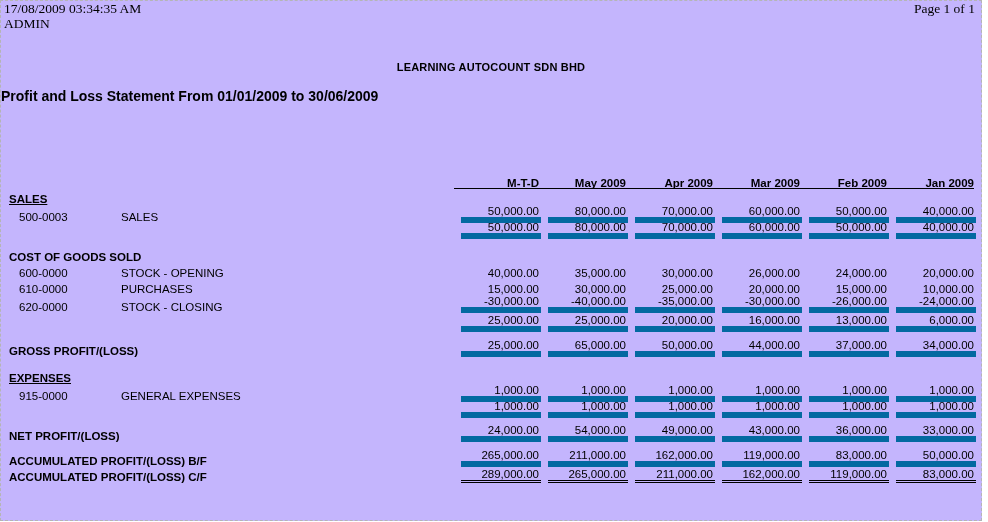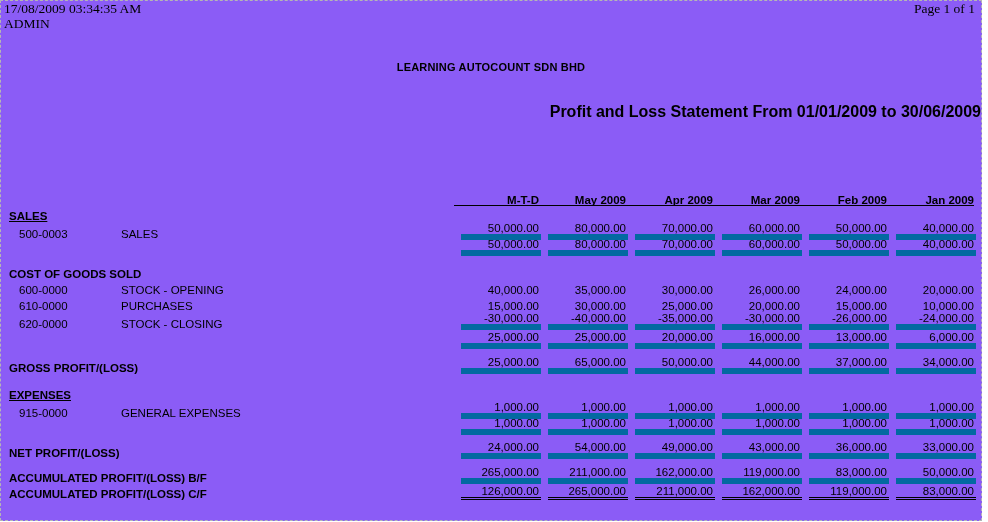--- a/index.html
+++ b/index.html
@@ -7,38 +7,38 @@
   body {
     width: 988px; height: 522px;
     font-family: "Liberation Sans", sans-serif;
     color: #000000;
     overflow: hidden;
   }
   .page {
     position: relative;
     width: 982px; height: 521px;
     border: 1px dashed #b5b5b5;
-    background: #8b5cf6;
+    background: #c4b5fd;
     overflow: hidden;
   }
   
   .print-header {
     display: flex; justify-content: space-between; align-items: flex-start;
     font-family: "Liberation Serif", serif;
     font-size: 13.5px; line-height: 14.5px;
     padding: 1px 6px 0 3px;
   }
   
   .company-name {
     margin-top: 30px; text-align: center;
     font-size: 11px; font-weight: bold; letter-spacing: 0.2px;
   }
   .report-title {
-    margin-top: 30px; text-align: right;
-    font-size: 16px; font-weight: bold;
+    margin-top: 15px; text-align: left;
+    font-size: 14px; font-weight: bold;
   }
   
   .report { margin-top: 63px; padding-left: 8px; font-size: 11.5px; }
   .trow {
     display: grid;
     grid-template-columns: 112px 333px repeat(6, 87px);
     align-items: end;
     height: 16px;
   }
   .trow.tall { height: 18px; }
@@ -200,21 +200,21 @@
           <div class="cell label">ACCUMULATED PROFIT/(LOSS) B/F</div>
           <div class="ncell val ul">265,000.00</div>
           <div class="ncell val ul">211,000.00</div>
           <div class="ncell val ul">162,000.00</div>
           <div class="ncell val ul">119,000.00</div>
           <div class="ncell val ul">83,000.00</div>
           <div class="ncell val ul">50,000.00</div>
         </div>
         <div class="trow tall">
           <div class="cell label">ACCUMULATED PROFIT/(LOSS) C/F</div>
-          <div class="ncell val ul2">126,000.00</div>
+          <div class="ncell val ul2">289,000.00</div>
           <div class="ncell val ul2">265,000.00</div>
           <div class="ncell val ul2">211,000.00</div>
           <div class="ncell val ul2">162,000.00</div>
           <div class="ncell val ul2">119,000.00</div>
           <div class="ncell val ul2">83,000.00</div>
         </div>
       </div>
   </div>
 
 </div>

